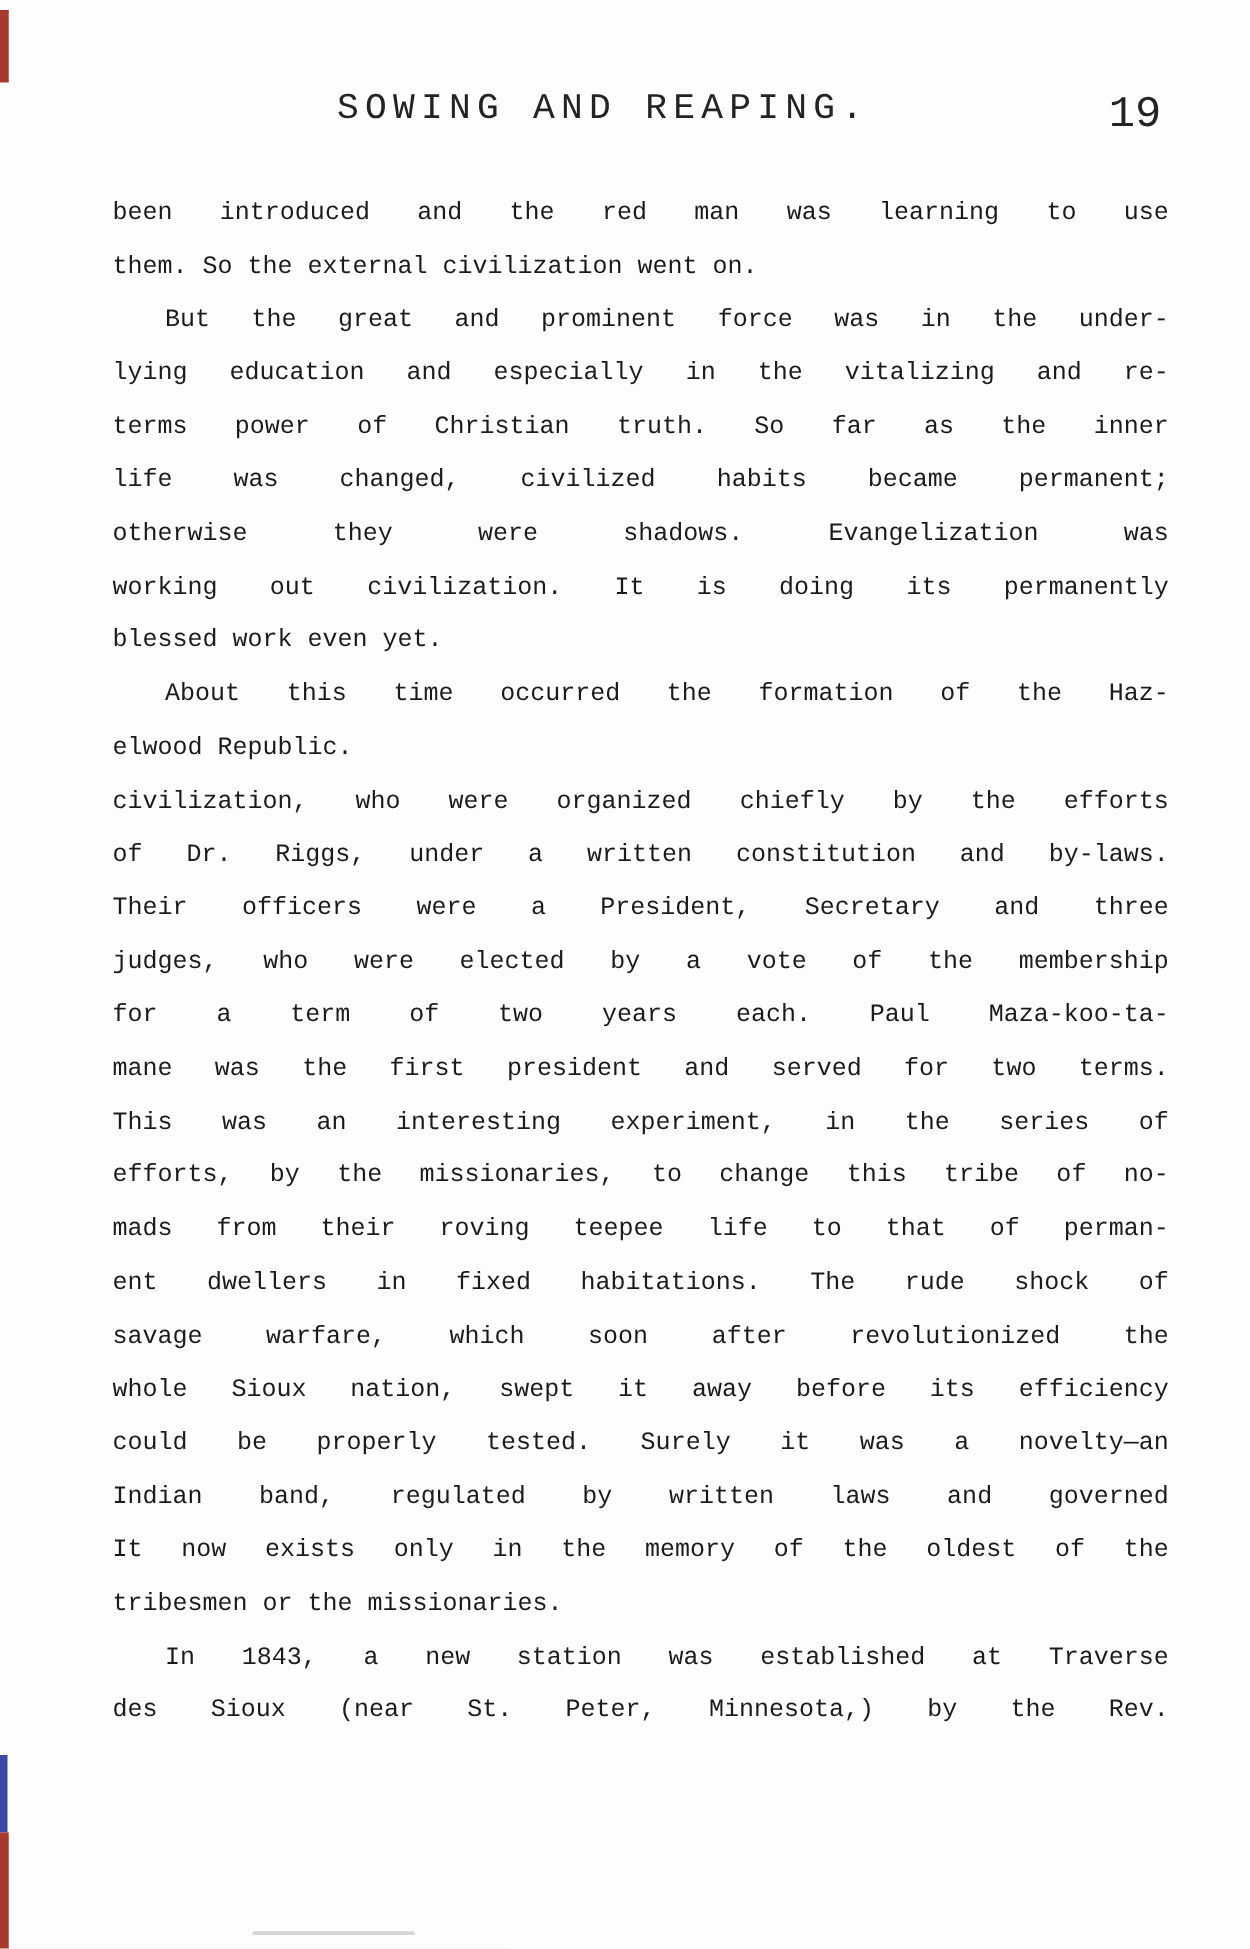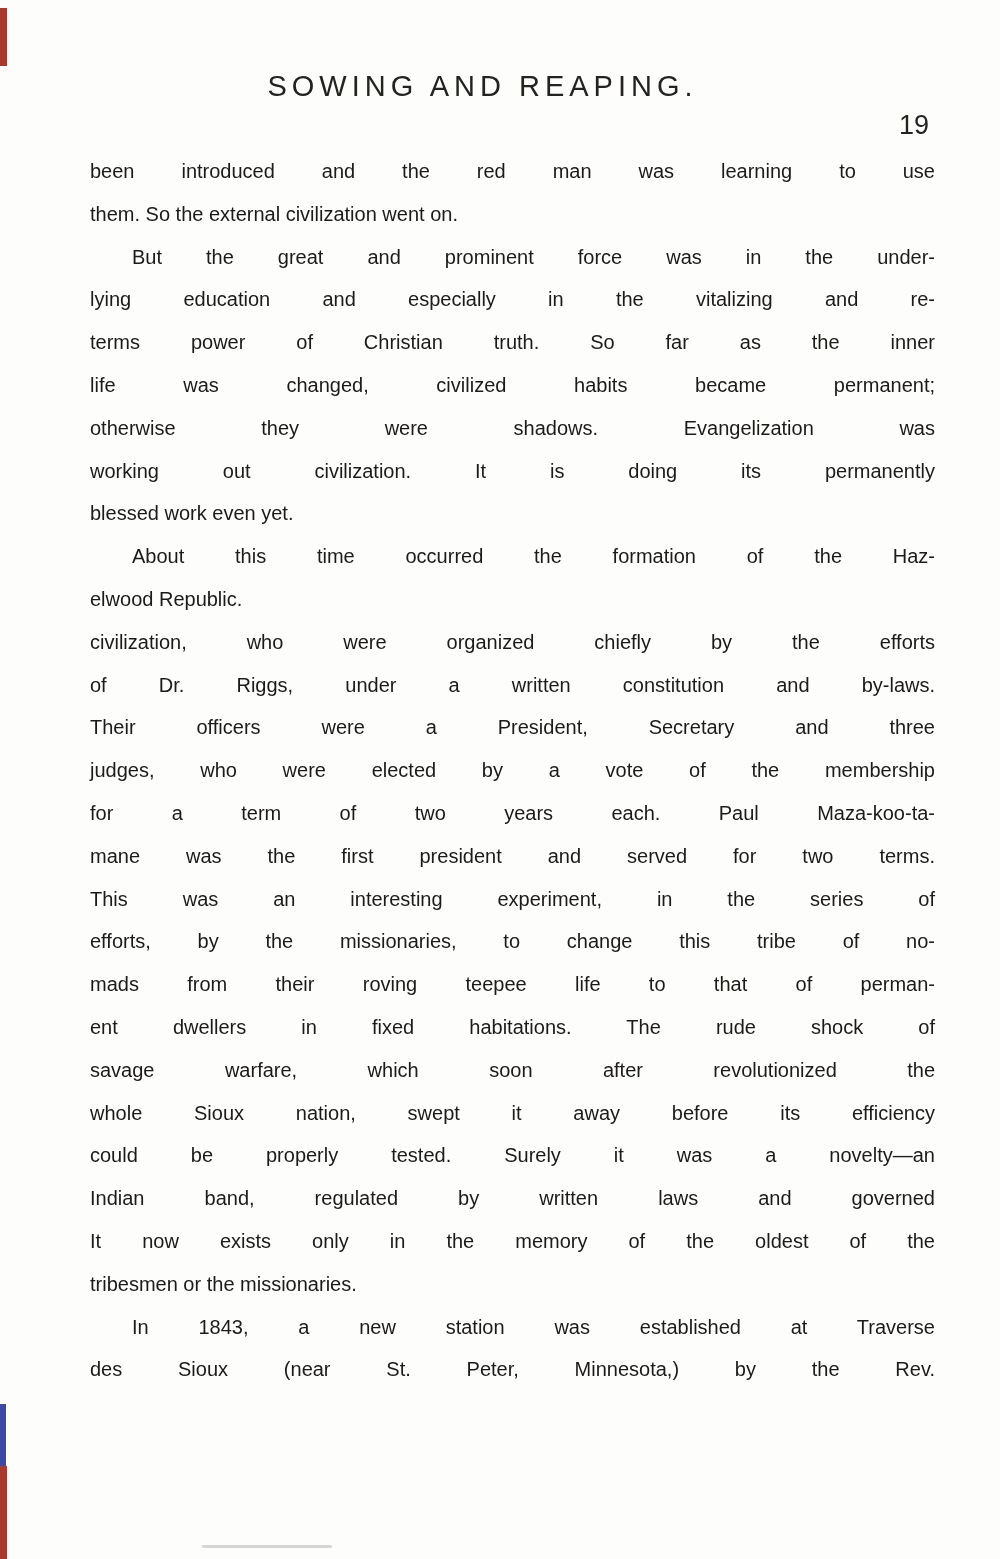--- a/index.html
+++ b/index.html
@@ -3,21 +3,21 @@
 <meta charset="utf-8">
 <style>
   html, body { margin: 0; padding: 0; background: #e8e8e6; }
   .page {
     position: relative;
     width: 1000px;
     height: 1559px;
     margin: 0 auto;
     background: #fdfdfb;
     overflow: hidden;
-    font-family: Liberation Sans, sans-serif;
+    font-family: Liberation Mono, monospace;
     color: #1c1b19;
   }
   .text-block {
     position: absolute;
     left: 90px;
     top: 70px;
     width: 845px;
   }
   .running-head {
     position: relative;
@@ -31,23 +31,22 @@
     top: 0;
     text-align: center;
     font-size: 29px;
     letter-spacing: 5px;
     color: #242320;
   }
   .running-head .page-number {
     position: absolute;
     right: 6px;
     top: 2px;
-    font-size: 27px;
+    font-size: 35px;
     color: #242320;
-    margin-top: 38px;
   }
   .text-body {
     font-size: 20px;
     line-height: 42.8px;
   }
   .line {
     white-space: normal;
     min-height: 42.8px;
   }
   .line.just {

